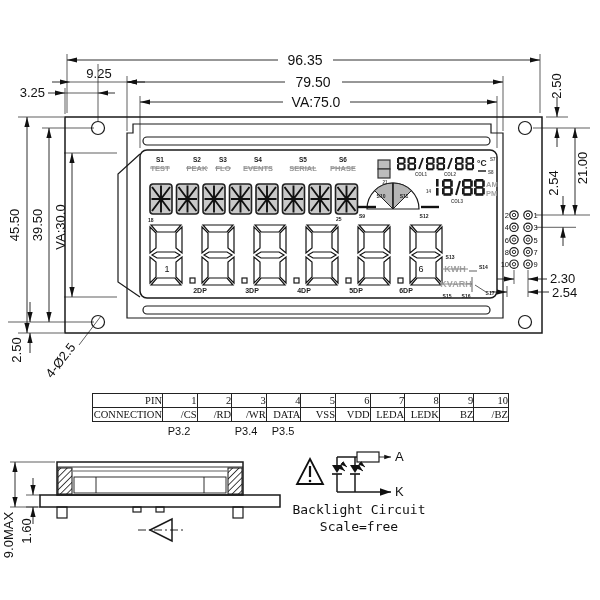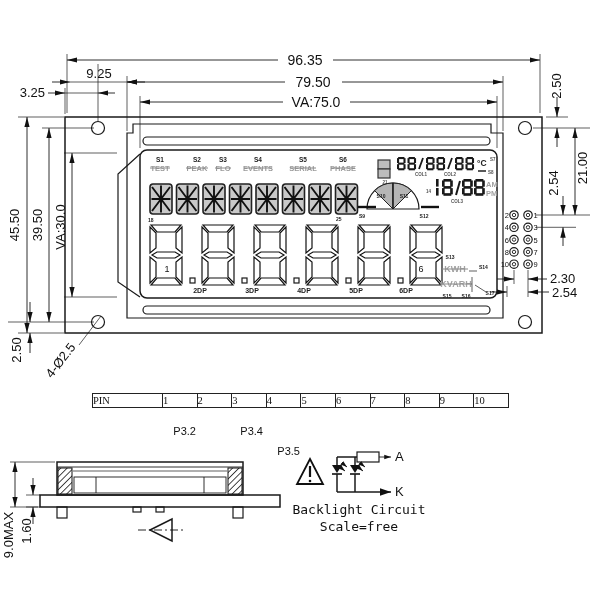--- a/index.html
+++ b/index.html
@@ -17,22 +17,22 @@
   .gbig{font:bold 9px "Liberation Sans",sans-serif;fill:#a3a3a3;}
   .tiny{font:bold 5px "Liberation Sans",sans-serif;fill:#222;}
   .tinyg{font:bold 4.5px "Liberation Sans",sans-serif;fill:#555;}
   .dplab{font:bold 7px "Liberation Sans",sans-serif;fill:#222;}
   .pinnum{font:7.5px "Liberation Sans",sans-serif;fill:#111;}
   .digitlab{font:9px "Liberation Sans",sans-serif;fill:#111;}
   .mono{font:13px "DejaVu Sans Mono",monospace;fill:#111;}
   #pin-table-wrap{position:absolute;left:92px;top:393px;width:416px;}
   table{border-collapse:collapse;table-layout:fixed;width:416px;}
   td{border:1px solid #222;font:10.5px "Liberation Serif",serif;color:#111;
-     text-align:left;padding:0;height:13px;white-space:nowrap;overflow:hidden;}
-  .note{position:absolute;top:425px;width:34px;text-align:right;
+     text-align:right;padding:0;height:13px;white-space:nowrap;overflow:hidden;}
+  .note{position:absolute;top:425px;width:34px;text-align:center;
         font:11px "Liberation Sans",sans-serif;color:#111;}
 </style>
 </head>
 <body>
 
 <div id="stage">
 <svg width="600" height="600" viewBox="0 0 600 600">
   <defs>
     <marker id="arE" viewBox="0 0 12 8" refX="11.5" refY="4" markerWidth="12" markerHeight="8" orient="auto">
           <path d="M0,1 L11.5,4 L0,7 Z" fill="#111"></path>
@@ -386,19 +386,32 @@
         <td>2</td>
         <td>3</td>
         <td>4</td>
         <td>5</td>
         <td>6</td>
         <td>7</td>
         <td>8</td>
         <td>9</td>
         <td>10</td>
       </tr>
+      <tr>
+        <td>CONNECTION</td>
+        <td>/CS</td>
+        <td>/RD</td>
+        <td>/WR</td>
+        <td>DATA</td>
+        <td>VSS</td>
+        <td>VDD</td>
+        <td>LEDA</td>
+        <td>LEDK</td>
+        <td>BZ</td>
+        <td>/BZ</td>
+      </tr>
     </tbody>
       </table>
   </div>
   <div class="note" style="left:162px;">P3.2</div>
   <div class="note" style="left:229px;">P3.4</div>
-  <div class="note" style="left:266px;margin-top:20px;">P3.5</div>
+  <div class="note" style="left:266px;">P3.5</div>
 </div>
 
 </body></html>

